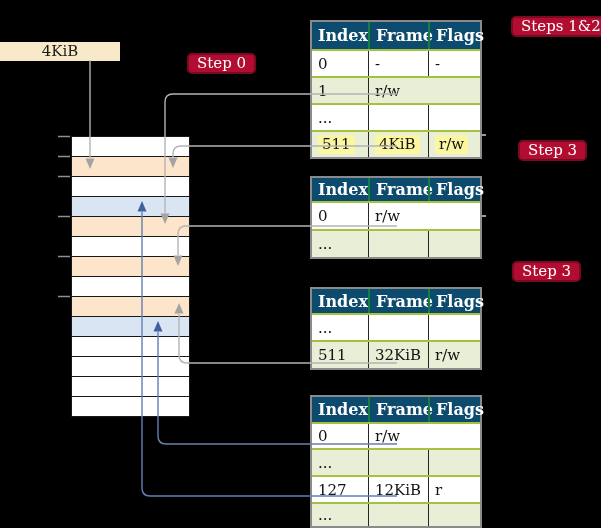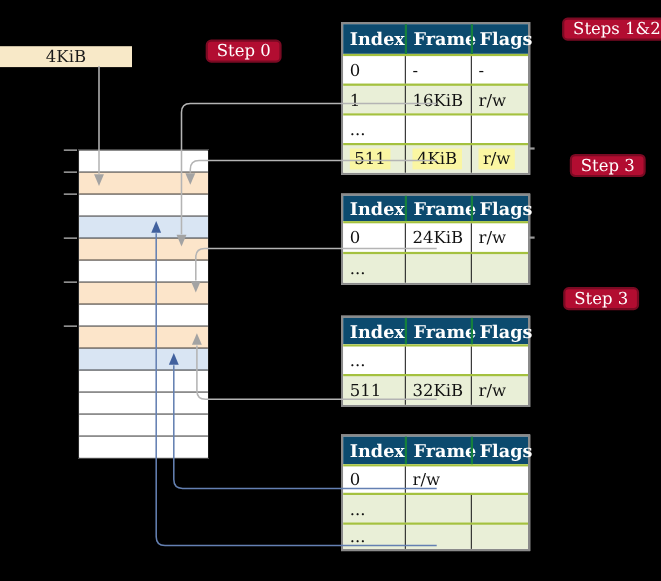--- a/index.html
+++ b/index.html
@@ -39,21 +39,21 @@
   
   .overlay{position:absolute;left:0;top:0;pointer-events:none;}
 </style>
 </head>
 <body>
 
 <div class="canvas">
 
   <div class="frame-box">4KiB</div>
 
-  <div class="step-label" style="left:187px;top:36px;">Step 0</div>
+  <div class="step-label" style="left:187px;top:53px;">Step 0</div>
   <div class="step-label" style="left:511px;top:16px;">Steps 1&amp;2</div>
   <div class="step-label" style="left:518px;top:140px;">Step 3</div>
   <div class="step-label" style="left:512px;top:261px;">Step 3</div>
 
   <div class="stack">
       <div class="mrow white"></div>
       <div class="mrow peach"></div>
       <div class="mrow white"></div>
       <div class="mrow blue"></div>
       <div class="mrow peach"></div>
@@ -74,21 +74,20 @@
       <div class="hc">Frame</div>
       <div class="hc">Flags</div>
     </div>
     <div class="trow" style="height:25px;">
       <div class="c">0</div>
       <div class="c">-</div>
       <div class="c">-</div>
     </div>
     <div class="trow green" style="height:25px;">
       <div class="c">1</div>
-      <div class="c">16KiB</div>
       <div class="c">r/w</div>
     </div>
     <div class="trow" style="height:25px;">
       <div class="c">...</div>
       <div class="c"></div>
       <div class="c"></div>
     </div>
     <div class="trow green" style="height:25px;">
       <div class="c">
           <span class="hl">511</span>
@@ -103,21 +102,20 @@
   </div>
 
   <div class="ptable" style="top:176px;">
     <div class="thead" style="height:23px;">
       <div class="hc">Index</div>
       <div class="hc">Frame</div>
       <div class="hc">Flags</div>
     </div>
     <div class="trow" style="height:26px;">
       <div class="c">0</div>
-      <div class="c">24KiB</div>
       <div class="c">r/w</div>
     </div>
     <div class="trow green" style="height:26px;">
       <div class="c">...</div>
       <div class="c"></div>
       <div class="c"></div>
     </div>
   </div>
 
   <div class="ptable" style="top:287px;">
@@ -145,20 +143,25 @@
       <div class="hc">Flags</div>
     </div>
     <div class="trow" style="height:24px;">
       <div class="c">0</div>
       <div class="c">r/w</div>
     </div>
     <div class="trow green" style="height:25px;">
       <div class="c">...</div>
       <div class="c"></div>
       <div class="c"></div>
+    </div>
+    <div class="trow" style="height:25px;">
+      <div class="c">127</div>
+      <div class="c">12KiB</div>
+      <div class="c">r</div>
     </div>
     <div class="trow green" style="height:22px;">
       <div class="c">...</div>
       <div class="c"></div>
       <div class="c"></div>
     </div>
   </div>
 
   <svg class="overlay" width="601" height="528" viewBox="0 0 601 528">
 

